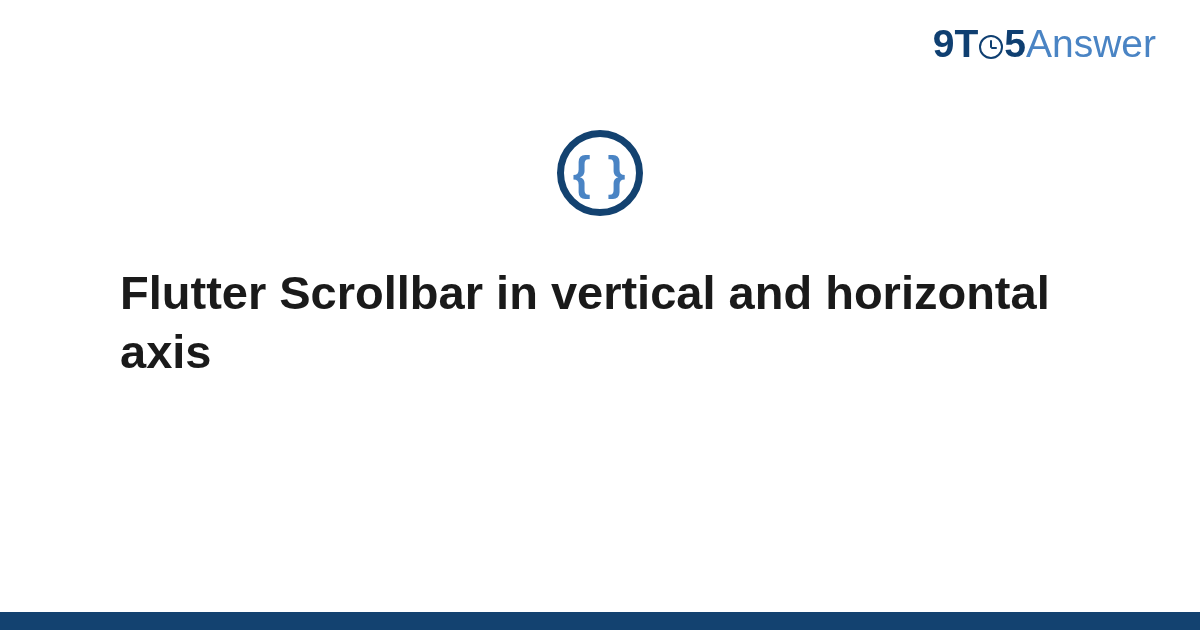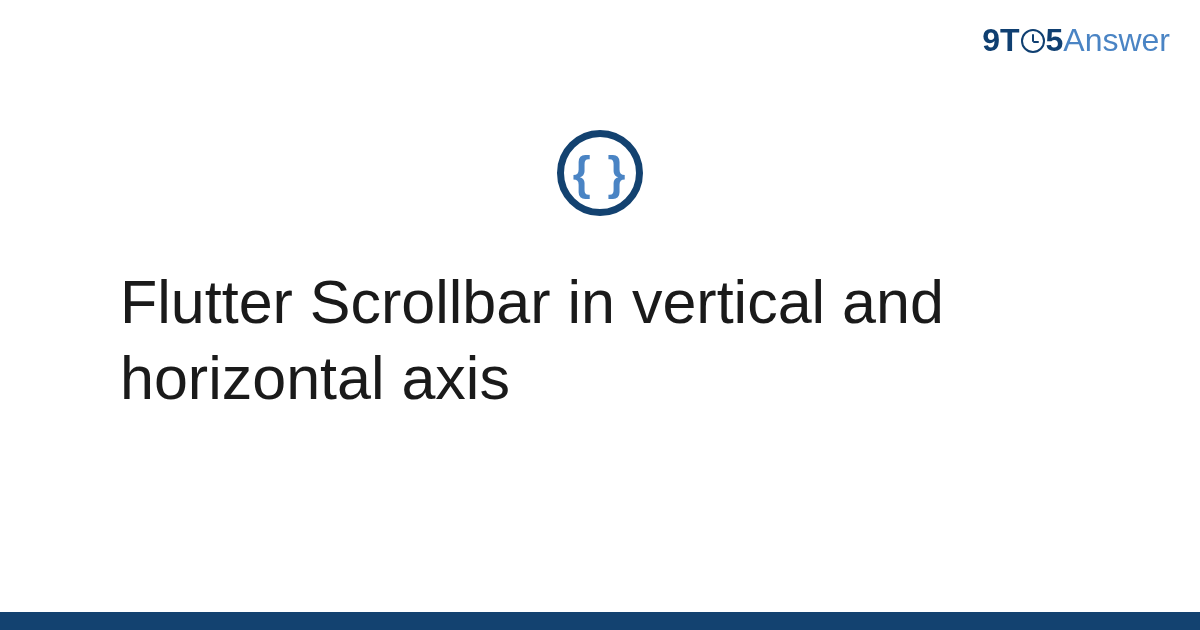--- a/index.html
+++ b/index.html
@@ -11,24 +11,24 @@
       width: 1200px;
       height: 630px;
       font-family: -apple-system, BlinkMacSystemFont, "Segoe UI", Helvetica, Arial, sans-serif;
       background: #ffffff;
       position: relative;
       overflow: hidden;
     }
     .logo-area {
       position: absolute;
       top: 22px;
-      right: 30px;
+      right: 44px;
       display: flex;
       align-items: baseline;
-      font-size: 32px;
+      font-size: 39px;
       font-weight: 500;
     }
     .logo-9t {
       color: #0f3f71;
       font-weight: 600;
     }
     .logo-clock {
       display: inline-flex;
       align-items: center;
       justify-content: center;
@@ -90,22 +90,22 @@
     }
     .code-braces {
       font-size: 46px;
       font-weight: 700;
       color: #4a84c4;
       letter-spacing: 2px;
       font-family: "Segoe UI", Arial, sans-serif;
       line-height: 1;
     }
     .title {
-      font-size: 61px;
-      font-weight: 400;
+      font-size: 47px;
+      font-weight: 700;
       color: #1a1a1a;
       text-align: left;
       line-height: 1.25;
       max-width: 960px;
     }
     .bottom-bar {
       position: absolute;
       bottom: 0;
       left: 0;
       right: 0;

